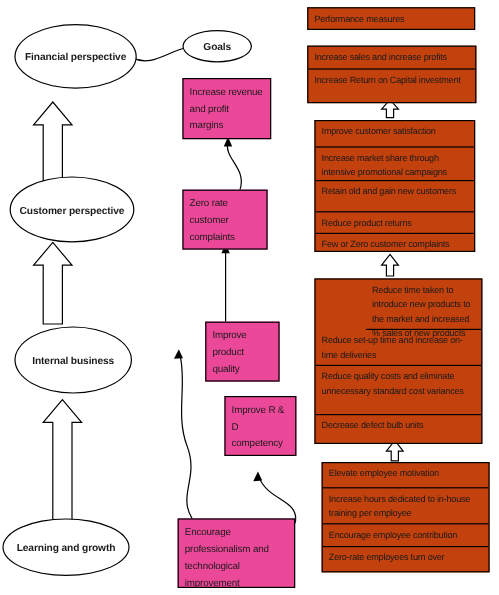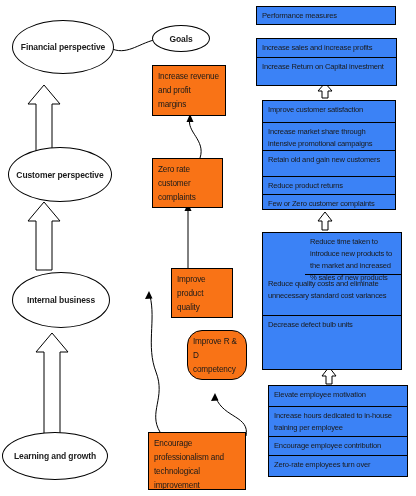--- a/index.html
+++ b/index.html
@@ -18,29 +18,29 @@
     border:1px solid #000;border-radius:50%;
     display:flex;align-items:center;justify-content:center;
     text-align:center;background:#fff;
     font-size:8.5px;font-weight:bold;line-height:12px;
     letter-spacing:-0.1px;
   }
   .ellipse span{display:block;padding:0 4px;text-align:center;}
 
   
   .box{
-    border:1px solid #000;background:#f97316;
+    border:1px solid #000;background:#ec4899;
     font-size:8px;line-height:13px;
     padding:4px 5px;box-sizing:border-box;
     letter-spacing:-0.15px;
   }
   .box.center-col{font-size:8.2px;line-height:14px;}
 
   
-  .group{position:absolute;border:1px solid #000;background:#3b82f6;box-sizing:border-box;}
+  .group{position:absolute;border:1px solid #000;background:#c2410c;box-sizing:border-box;}
   .group .row{
     border-bottom:1px solid #000;box-sizing:border-box;
     font-size:7.6px;line-height:12px;
     padding:3px 5px;letter-spacing:-0.2px;
   }
   .group .row:last-child{border-bottom:none;}
   .group.no-inner .row{border-bottom:none;}
 </style>
 </head>
 <body>
@@ -93,21 +93,21 @@
   <div class="node ellipse" style="left:2px;top:432px;width:106px;height:48px;">
     <span>Learning and growth</span>
   </div>
 
   <div class="node box center-col" style="left:152px;top:65px;width:74px;height:51px;">Increase revenue and profit margins</div>
 
   <div class="node box center-col" style="left:152px;top:158px;width:71px;height:50px;">Zero rate customer complaints</div>
 
   <div class="node box center-col" style="left:171px;top:268px;width:62px;height:50px;">Improve product quality</div>
 
-  <div class="node box center-col" style="left:187px;top:330px;width:60px;height:50px;border-radius:15px;">Improve R &amp; D competency</div>
+  <div class="node box center-col" style="left:187px;top:330px;width:60px;height:50px;">Improve R &amp; D competency</div>
 
   <div class="node box center-col" style="left:148px;top:432px;width:98px;height:58px;">Encourage professionalism and technological improvement</div>
 
   <div class="group no-inner" style="left:256px;top:6px;width:140px;height:19px;">
     <div class="row" style="height:100%;">Performance measures</div>
   </div>
 
   <div class="group" style="left:256px;top:38px;width:141px;height:48px;">
     <div class="row" style="height:19px;">Increase sales and increase profits</div>
     <div class="row" style="height:29px;">Increase Return on Capital investment</div>
@@ -116,20 +116,21 @@
   <div class="group" style="left:262px;top:100px;width:134px;height:110px;">
     <div class="row" style="height:22px;">Improve customer satisfaction</div>
     <div class="row" style="height:28px;">Increase market share through intensive promotional campaigns</div>
     <div class="row" style="height:26px;">Retain old and gain new customers</div>
     <div class="row" style="height:18px;">Reduce product returns</div>
     <div class="row" style="height:16px;">Few or Zero customer complaints</div>
   </div>
 
   <div class="group" style="left:262px;top:232px;width:140px;height:138px;">
     <div class="row" style="height:42px;margin-left:42px;">Reduce time taken to introduce new products to the market and increased % sales of new products</div>
+    <div class="row" style="height:30px;">Reduce set-up time and increase on-time deliveries</div>
     <div class="row" style="height:41px;">Reduce quality costs and eliminate unnecessary standard cost variances</div>
     <div class="row" style="height:25px;">Decrease defect bulb units</div>
   </div>
 
   <div class="group" style="left:268px;top:385px;width:140px;height:92px;">
     <div class="row" style="height:21px;">Elevate employee motivation</div>
     <div class="row" style="height:30px;">Increase hours dedicated to in-house training per employee</div>
     <div class="row" style="height:19px;">Encourage employee contribution</div>
     <div class="row" style="height:20px;">Zero-rate employees turn over</div>
   </div>

